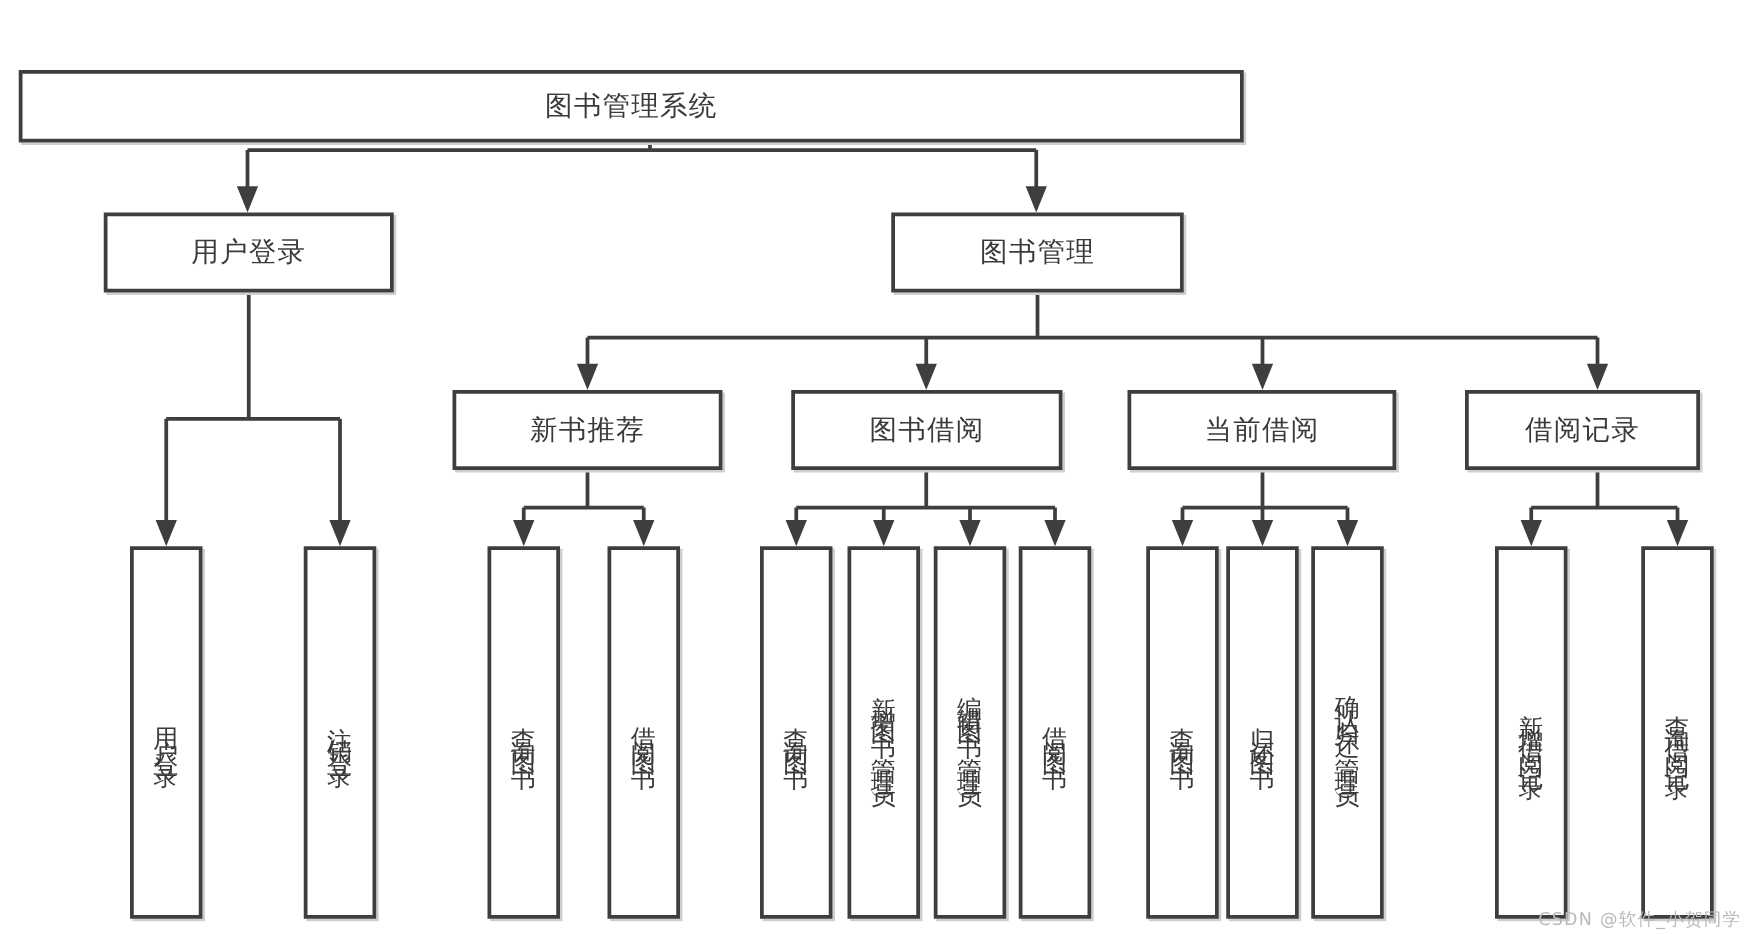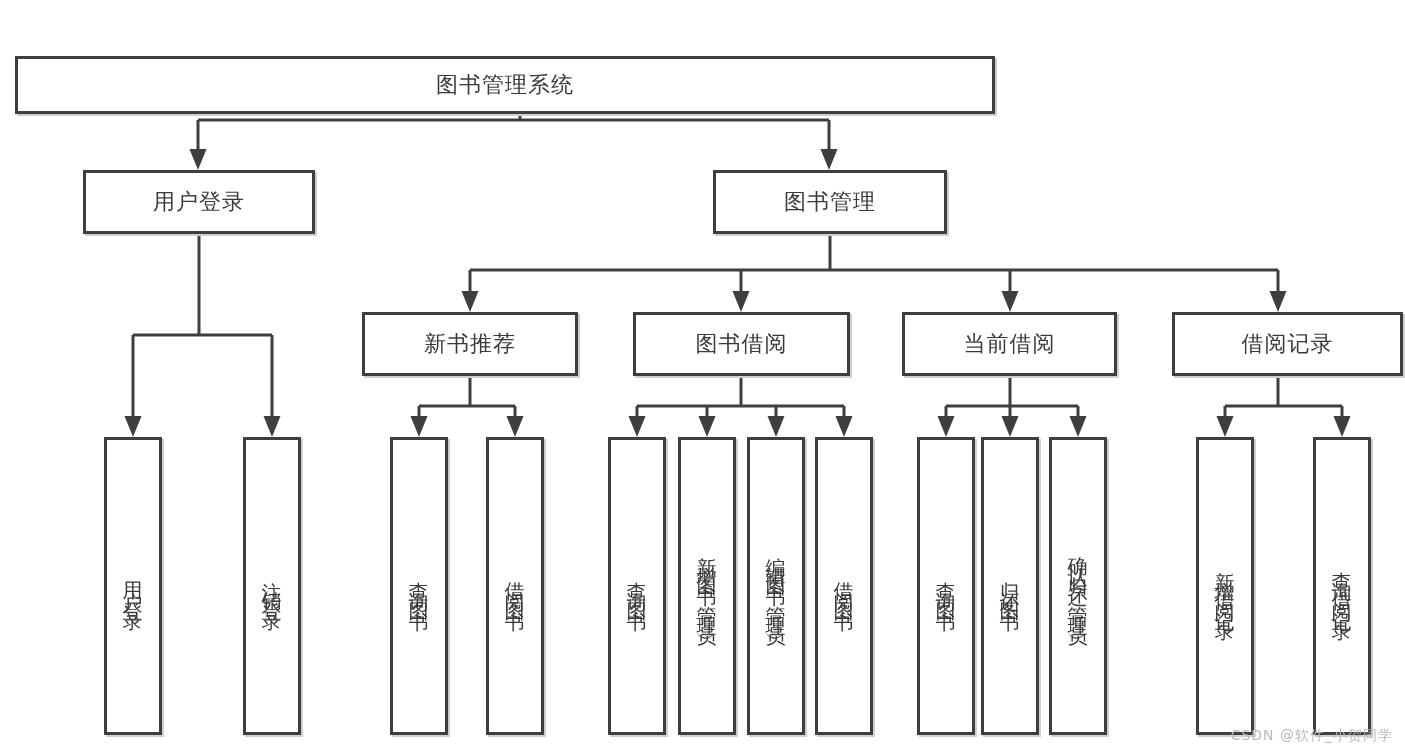--- a/index.html
+++ b/index.html
@@ -55,21 +55,21 @@
   }
   
   .n-root  { left: 15px;  top: 12px;  width: 980px; height: 58px; margin-top: 44px; }
   
   .n-login { left: 83px;  top: 170px; width: 232px;  height: 64px; }
   .n-mgmt  { left: 713px; top: 170px; width: 234px;  height: 64px; text-align: right; }
   
   .n-newbook { left: 362px;  top: 312px; width: 216px; height: 64px; }
   .n-borrow  { left: 633px;  top: 312px; width: 217px; height: 64px; }
   .n-current { left: 902px;  top: 312px; width: 215px; height: 64px; }
-  .n-records { left: 1172px; top: 312px; width: 231px; height: 64px; }
+  .n-records { left: 1172px; top: 312px; width: 188px; height: 64px; }
   
   .lf1  { left: 104px; }
   .lf2  { left: 243px; }
   .lf3  { left: 390px; }
   .lf4  { left: 486px; }
   .lf5  { left: 608px; }
   .lf6  { left: 678px; }
   .lf7  { left: 747px; }
   .lf8  { left: 815px; }
   .lf9  { left: 917px; }

